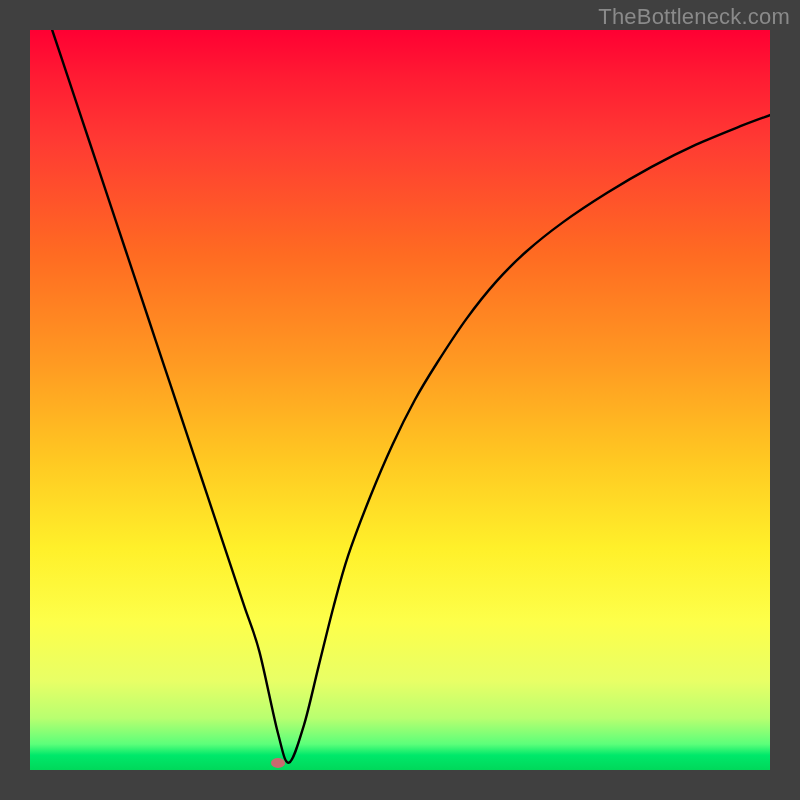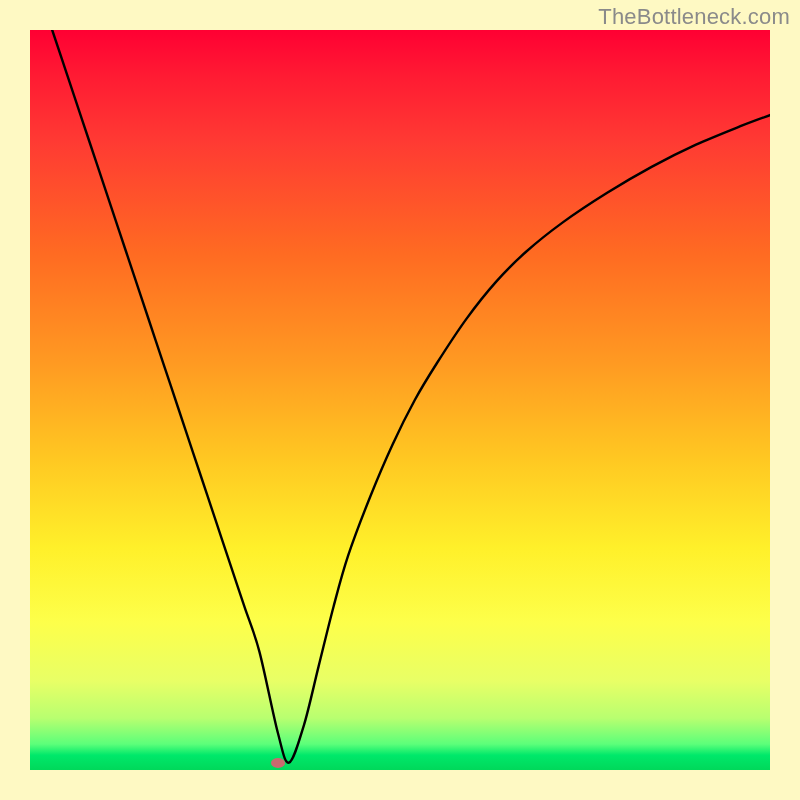--- a/index.html
+++ b/index.html
@@ -10,21 +10,21 @@
     background: #000;
     overflow: hidden;
     font-family: Arial, Helvetica, sans-serif;
   }
   .frame {
     position: absolute;
     top: 0;
     left: 0;
     width: 800px;
     height: 800px;
-    background: #fef9c3;
+    background: #404040;
   }
   .plot {
     position: absolute;
     top: 30px;
     left: 30px;
     width: 740px;
     height: 740px;
     
     background: linear-gradient(
       to bottom,

